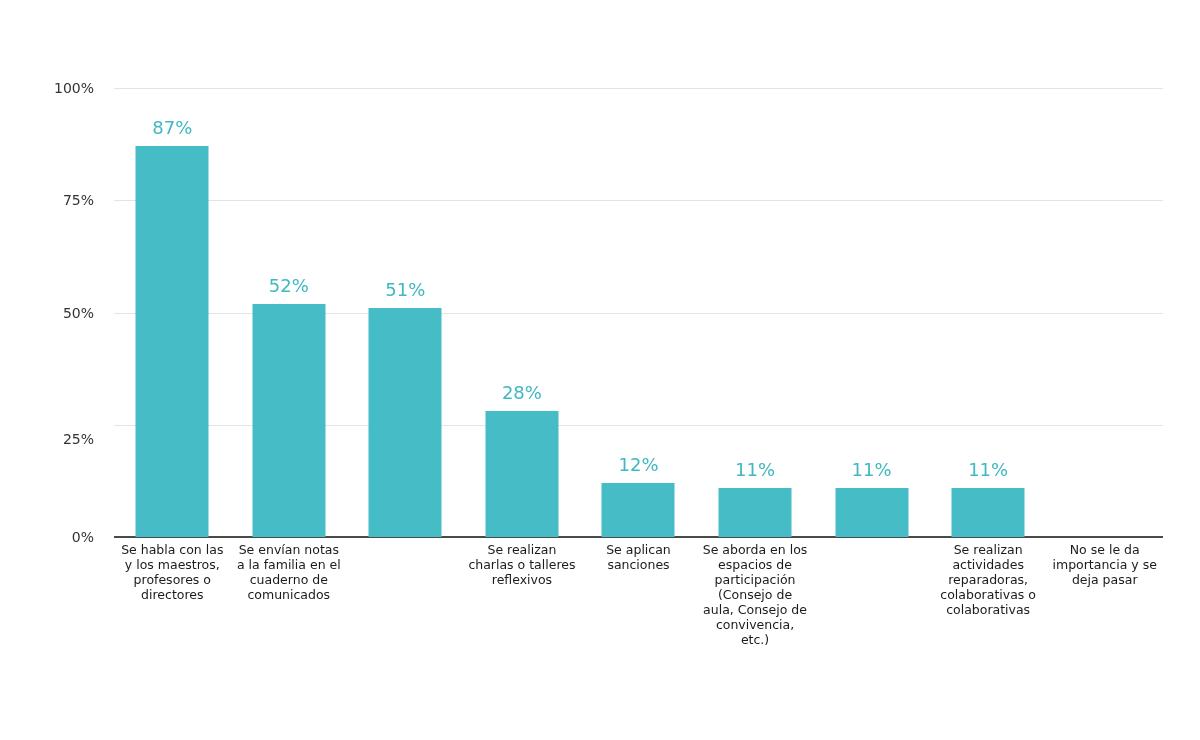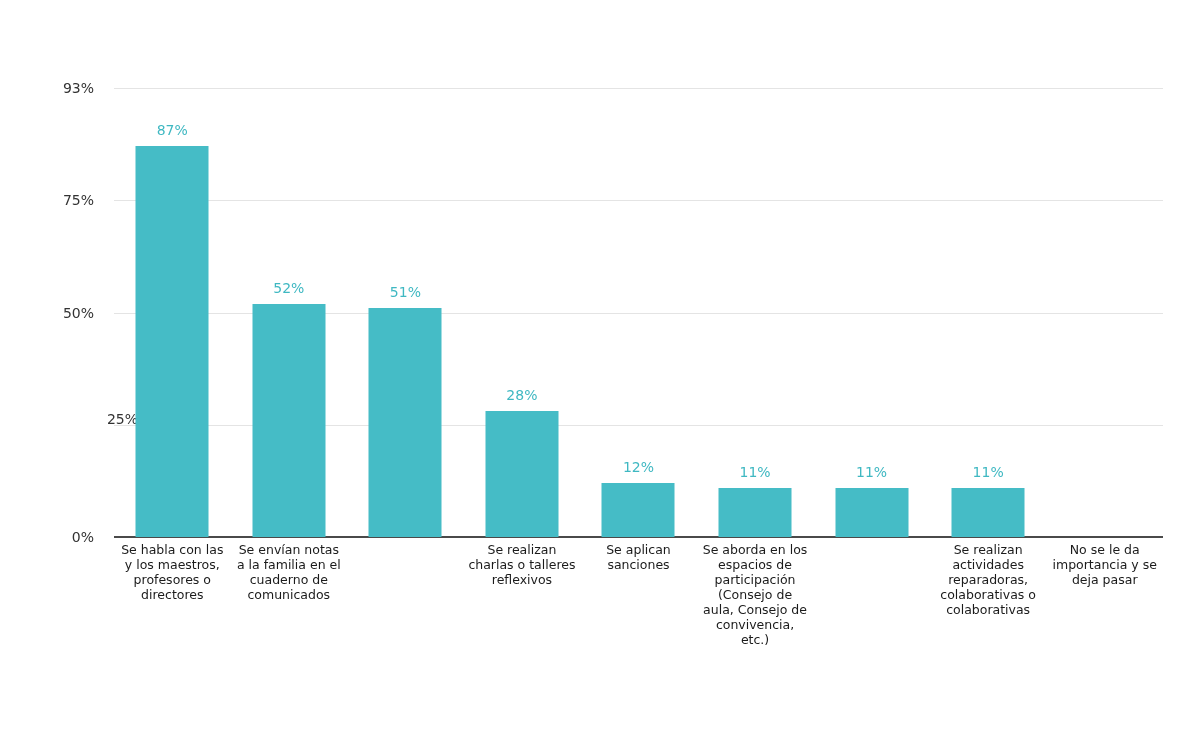--- a/index.html
+++ b/index.html
@@ -66,21 +66,21 @@
     bottom: 0;
     left: 50%;
     transform: translateX(-50%);
     width: 73px;
     background: #45bcc6;
   }
   .bar-value {
     position: absolute;
     left: 50%;
     transform: translateX(-50%);
-    font-size: 14px;
+    font-size: 18px;
     color: #3fb8c2;
     white-space: nowrap;
   }
 
   
   #cat-layer {
     position: absolute;
     left: 114px;
     top: 542px;
     width: 1049px;
@@ -96,24 +96,24 @@
   }
   .cat-label span { display: block; }
 </style>
 </head>
 <body>
 
 <div id="chart-root">
 
   <div id="ytick-layer">
       <div class="ytick-wrap" style="top: 537px; color: rgb(51, 51, 51);">0%</div>
-      <div class="ytick-wrap" style="top: 419px; color: rgb(51, 51, 51); margin-left: 44px;">25%</div>
+      <div class="ytick-wrap" style="top: 439px; color: rgb(51, 51, 51);">25%</div>
       <div class="ytick-wrap" style="top: 312.5px; color: rgb(51, 51, 51);">50%</div>
       <div class="ytick-wrap" style="top: 200.25px; color: rgb(51, 51, 51);">75%</div>
-      <div class="ytick-wrap" style="top: 88px; color: rgb(51, 51, 51);">93%</div>
+      <div class="ytick-wrap" style="top: 88px; color: rgb(51, 51, 51);">100%</div>
     </div>
 
   <div id="plot-area">
       <div class="gridline baseline" style="top: 448px; background: rgb(74, 74, 74);"></div>
       <div class="gridline" style="top: 336.75px; background: rgb(228, 228, 228);"></div>
       <div class="gridline" style="top: 224.5px; background: rgb(228, 228, 228);"></div>
       <div class="gridline" style="top: 112.25px; background: rgb(228, 228, 228);"></div>
       <div class="gridline" style="top: 0px; background: rgb(228, 228, 228);"></div>
     </div>
 

